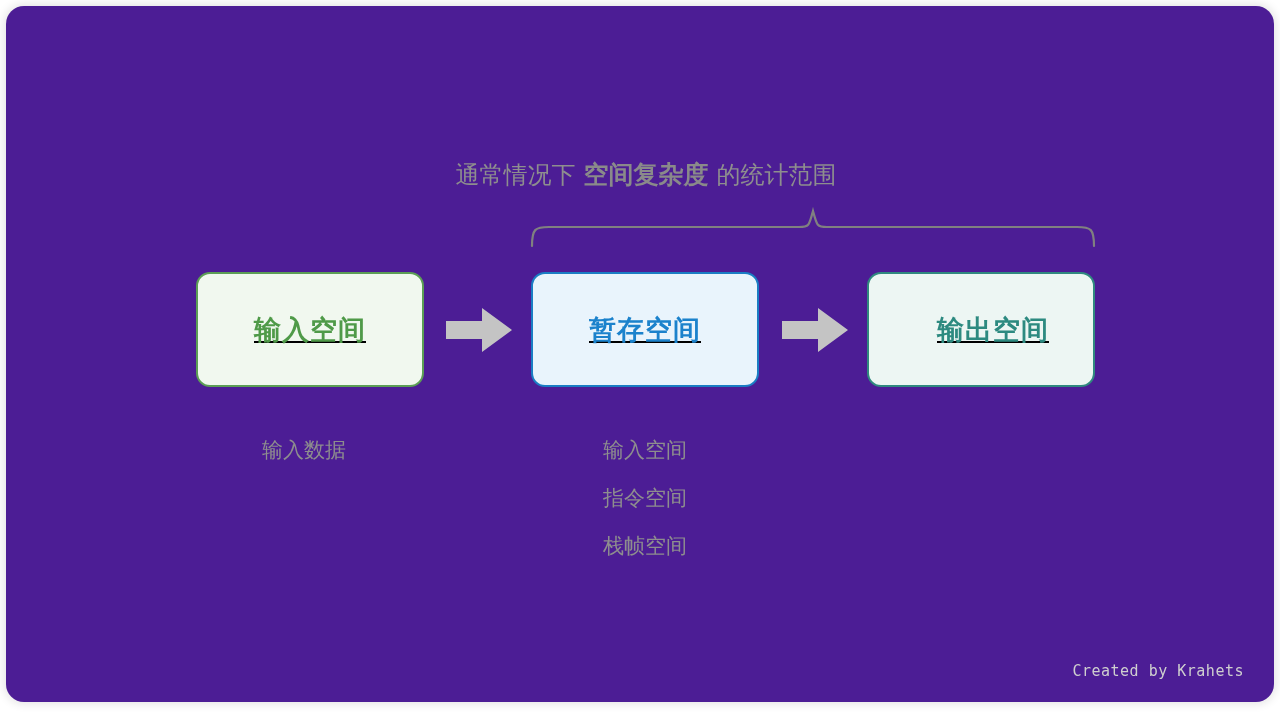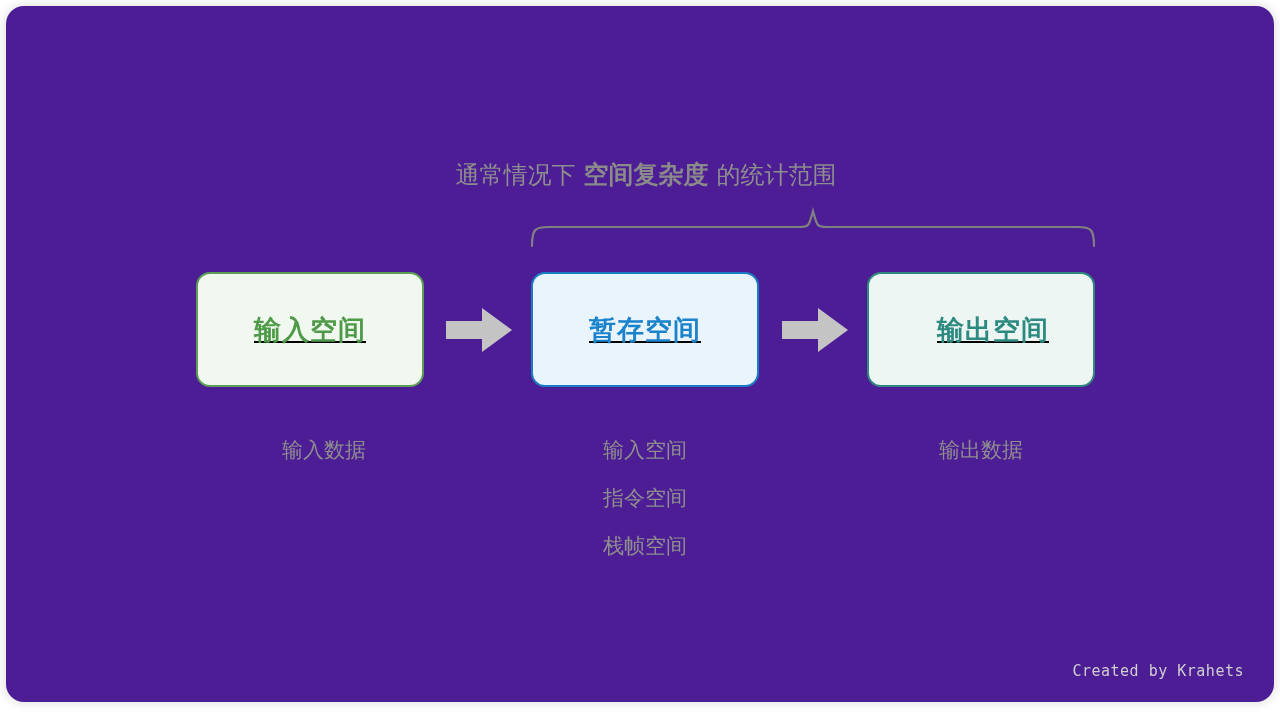--- a/index.html
+++ b/index.html
@@ -112,21 +112,21 @@
     top: 420px;
     width: 228px;
     text-align: center;
     color: #8e8e8e;
     font-size: 21px;
   }
   .sublabels .line {
     line-height: 48px;
     white-space: nowrap;
   }
-  #sub-input  { left: 204px; }
+  #sub-input  { left: 184px; }
   #sub-temp   { left: 525px; }
   #sub-output { left: 861px; }
 
   
   #footer {
     position: absolute;
     right: 30px;
     bottom: 22px;
     color: #cfcfcf;
     font-family: "DejaVu Sans Mono", "Liberation Mono", monospace;
@@ -179,20 +179,17 @@
     <div class="sublabels" id="sub-input">
       <div class="line">输入数据</div>
     </div>
 
     <div class="sublabels" id="sub-temp">
       <div class="line">输入空间</div>
       <div class="line">指令空间</div>
       <div class="line">栈帧空间</div>
     </div>
 
-    <div class="sublabels" id="sub-output">
-      <div class="line">输出数据</div>
-    </div>
 
     <div id="footer">Created by Krahets</div>
 
   </div>
 </div>
 
 </body></html>

